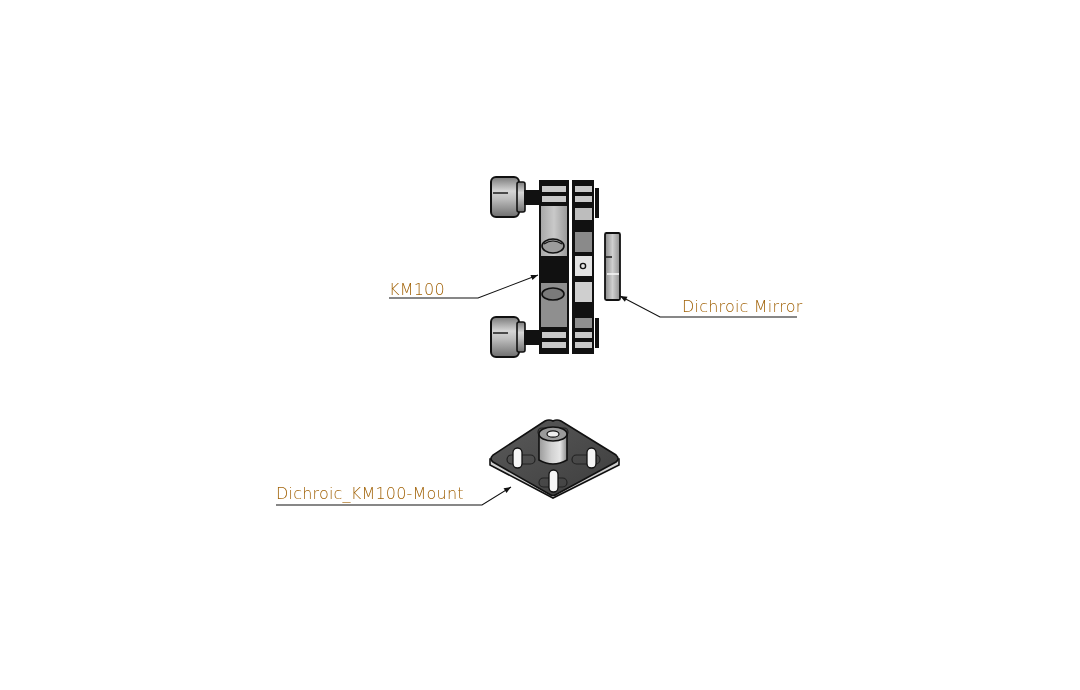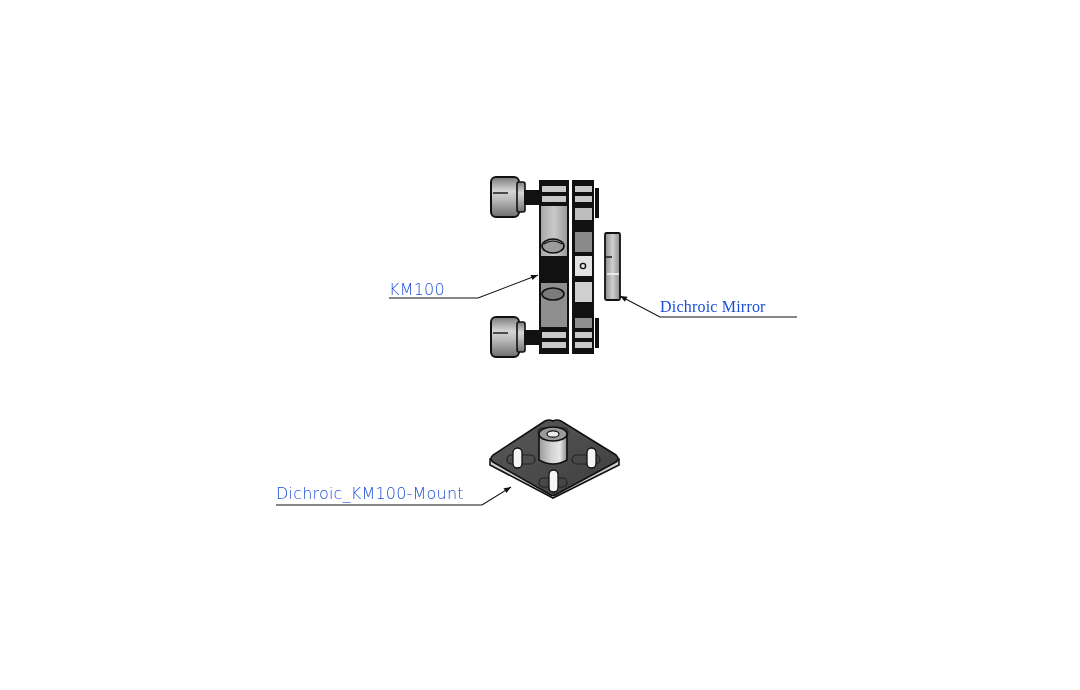--- a/index.html
+++ b/index.html
@@ -1,18 +1,18 @@
 <!DOCTYPE html>
 <html><head>
 <meta charset="utf-8">
 <style>
   html, body { margin:0; padding:0; background:#ffffff; }
   body { width:1080px; height:690px; position:relative; overflow:hidden; font-family:"DejaVu Sans", sans-serif; }
   #canvas { position:absolute; left:0; top:0; width:1080px; height:690px; }
-  .label { position:absolute; font-family:"DejaVu Sans", sans-serif; font-size:16px; color:#1d4ed8; letter-spacing:0.2px; white-space:nowrap; line-height:18px; font-weight:300; }
+  .label { position:absolute; font-family:"DejaVu Sans", sans-serif; font-size:16px; color:#a16207; letter-spacing:0.2px; white-space:nowrap; line-height:18px; font-weight:300; }
 </style>
 </head>
 <body>
 
 <svg id="canvas" viewBox="0 0 1080 690" xmlns="http://www.w3.org/2000/svg">
   <defs>
     <linearGradient id="knobGrad" x1="0" y1="0" x2="0" y2="1">
       <stop offset="0" stop-color="#7a7a7a"></stop>
       <stop offset="0.35" stop-color="#d6d6d6"></stop>
       <stop offset="0.55" stop-color="#bdbdbd"></stop>
@@ -126,14 +126,14 @@
 
     <polyline points="389,298 478,298 538,275" marker-end="url(#arrow)"></polyline>
 
     <polyline points="797,317 660,317 620,296" marker-end="url(#arrow)"></polyline>
 
     <polyline points="276,505 482,505 511,487" marker-end="url(#arrow)"></polyline>
   </g>
 </svg>
 
 <div class="label" style="left:389px; top:281px;">KM100</div>
-<div class="label" style="left:660px; top:298px;font-family:Liberation Serif, serif;">Dichroic Mirror</div>
+<div class="label" style="left:682px; top:298px;">Dichroic Mirror</div>
 <div class="label" style="left:276px; top:485px;">Dichroic_KM100-Mount</div>
 
 </body></html>

